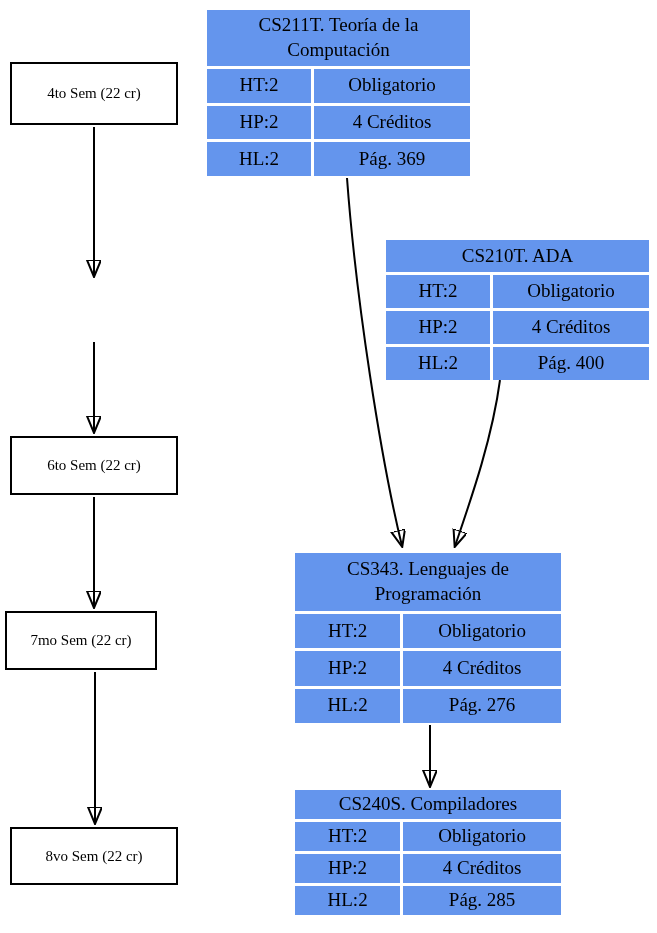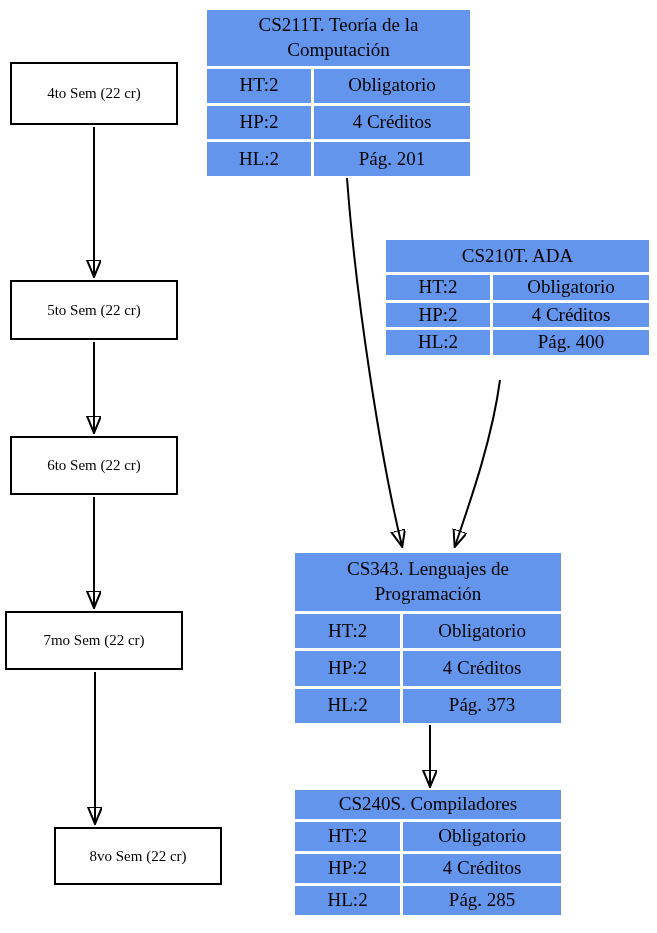--- a/index.html
+++ b/index.html
@@ -28,41 +28,41 @@
     border: 2px solid var(--sem_border, #000);
     display: flex;
     align-items: center;
     justify-content: center;
     font-size: 15px;
     text-align: center;
   }
   #sem0 { left: 10px; top: 62px;  height: 63px; }
   #sem1 { left: 10px; top: 280px; height: 60px; }
   #sem2 { left: 10px; top: 436px; height: 59px; }
-  #sem3 { left: 5px;  top: 611px; height: 59px; width: 178px; }
-  #sem4 { left: 10px; top: 827px; height: 58px; margin-left: 44px; }
+  #sem3 { left: 5px;  top: 611px; height: 59px; width: 152px; }
+  #sem4 { left: 10px; top: 827px; height: 58px; }
 
   .course {
     position: absolute;
     display: grid;
     grid-template-columns: 2fr 3fr;
     gap: 3px;
     font-size: 19px;
   }
   .course > div {
     background: var(--course_fill, #6495ED);
     display: flex;
     align-items: center;
     justify-content: center;
     text-align: center;
     line-height: 1.3;
   }
   .course .title { grid-column: 1 / -1; padding: 0 6px; }
   #c0 { left: 207px; top: 10px;  width: 263px; height: 166px; grid-template-rows: 56px 1fr 1fr 1fr; }
-  #c1 { left: 386px; top: 240px; width: 263px; height: 114px; grid-template-rows: 32px 1fr 1fr 1fr; border-radius: 16px; }
+  #c1 { left: 386px; top: 240px; width: 263px; height: 140px; grid-template-rows: 32px 1fr 1fr 1fr; border-radius: 16px; }
   #c2 { left: 295px; top: 553px; width: 266px; height: 170px; grid-template-rows: 58px 1fr 1fr 1fr; }
   #c3 { left: 295px; top: 790px; width: 266px; height: 125px; grid-template-rows: 29px 1fr 1fr 1fr; }
 </style>
 </head>
 <body>
 
 <div class="canvas">
 
   <svg class="edges" viewBox="0 0 657 933">
     <defs>
@@ -75,61 +75,58 @@
     <path d="M94,497 L94,607" marker-end="url(#ah)"></path>
     <path d="M95,672 L95,823" marker-end="url(#ah)"></path>
     <path d="M347,178 C356,300 381,460 402,546" marker-end="url(#ah)"></path>
     <path d="M500,380 C492,440 470,502 455,546" marker-end="url(#ah)"></path>
     <path d="M430,725 L430,786" marker-end="url(#ah)"></path>
   </svg>
 
   <div class="sem" id="sem0">
     <span>4to Sem (22 cr)</span>
   </div>
-  <div class="sem" id="sem1">
-    <span>5to Sem (22 cr)</span>
-  </div>
   <div class="sem" id="sem2">
     <span>6to Sem (22 cr)</span>
   </div>
   <div class="sem" id="sem3">
     <span>7mo Sem (22 cr)</span>
   </div>
   <div class="sem" id="sem4">
     <span>8vo Sem (22 cr)</span>
   </div>
 
   <div class="course" id="c0">
     <div class="title">CS211T. Teoría de la Computación</div>
     <div>HT:2</div>
     <div>Obligatorio</div>
     <div>HP:2</div>
     <div>4 Créditos</div>
     <div>HL:2</div>
-    <div>Pág. 201</div>
+    <div>Pág. 369</div>
   </div>
 
   <div class="course" id="c1">
     <div class="title">CS210T. ADA</div>
     <div>HT:2</div>
     <div>Obligatorio</div>
     <div>HP:2</div>
     <div>4 Créditos</div>
     <div>HL:2</div>
     <div>Pág. 400</div>
   </div>
 
   <div class="course" id="c2">
     <div class="title">CS343. Lenguajes de Programación</div>
     <div>HT:2</div>
     <div>Obligatorio</div>
     <div>HP:2</div>
     <div>4 Créditos</div>
     <div>HL:2</div>
-    <div>Pág. 373</div>
+    <div>Pág. 276</div>
   </div>
 
   <div class="course" id="c3">
     <div class="title">CS240S. Compiladores</div>
     <div>HT:2</div>
     <div>Obligatorio</div>
     <div>HP:2</div>
     <div>4 Créditos</div>
     <div>HL:2</div>
     <div>Pág. 285</div>

